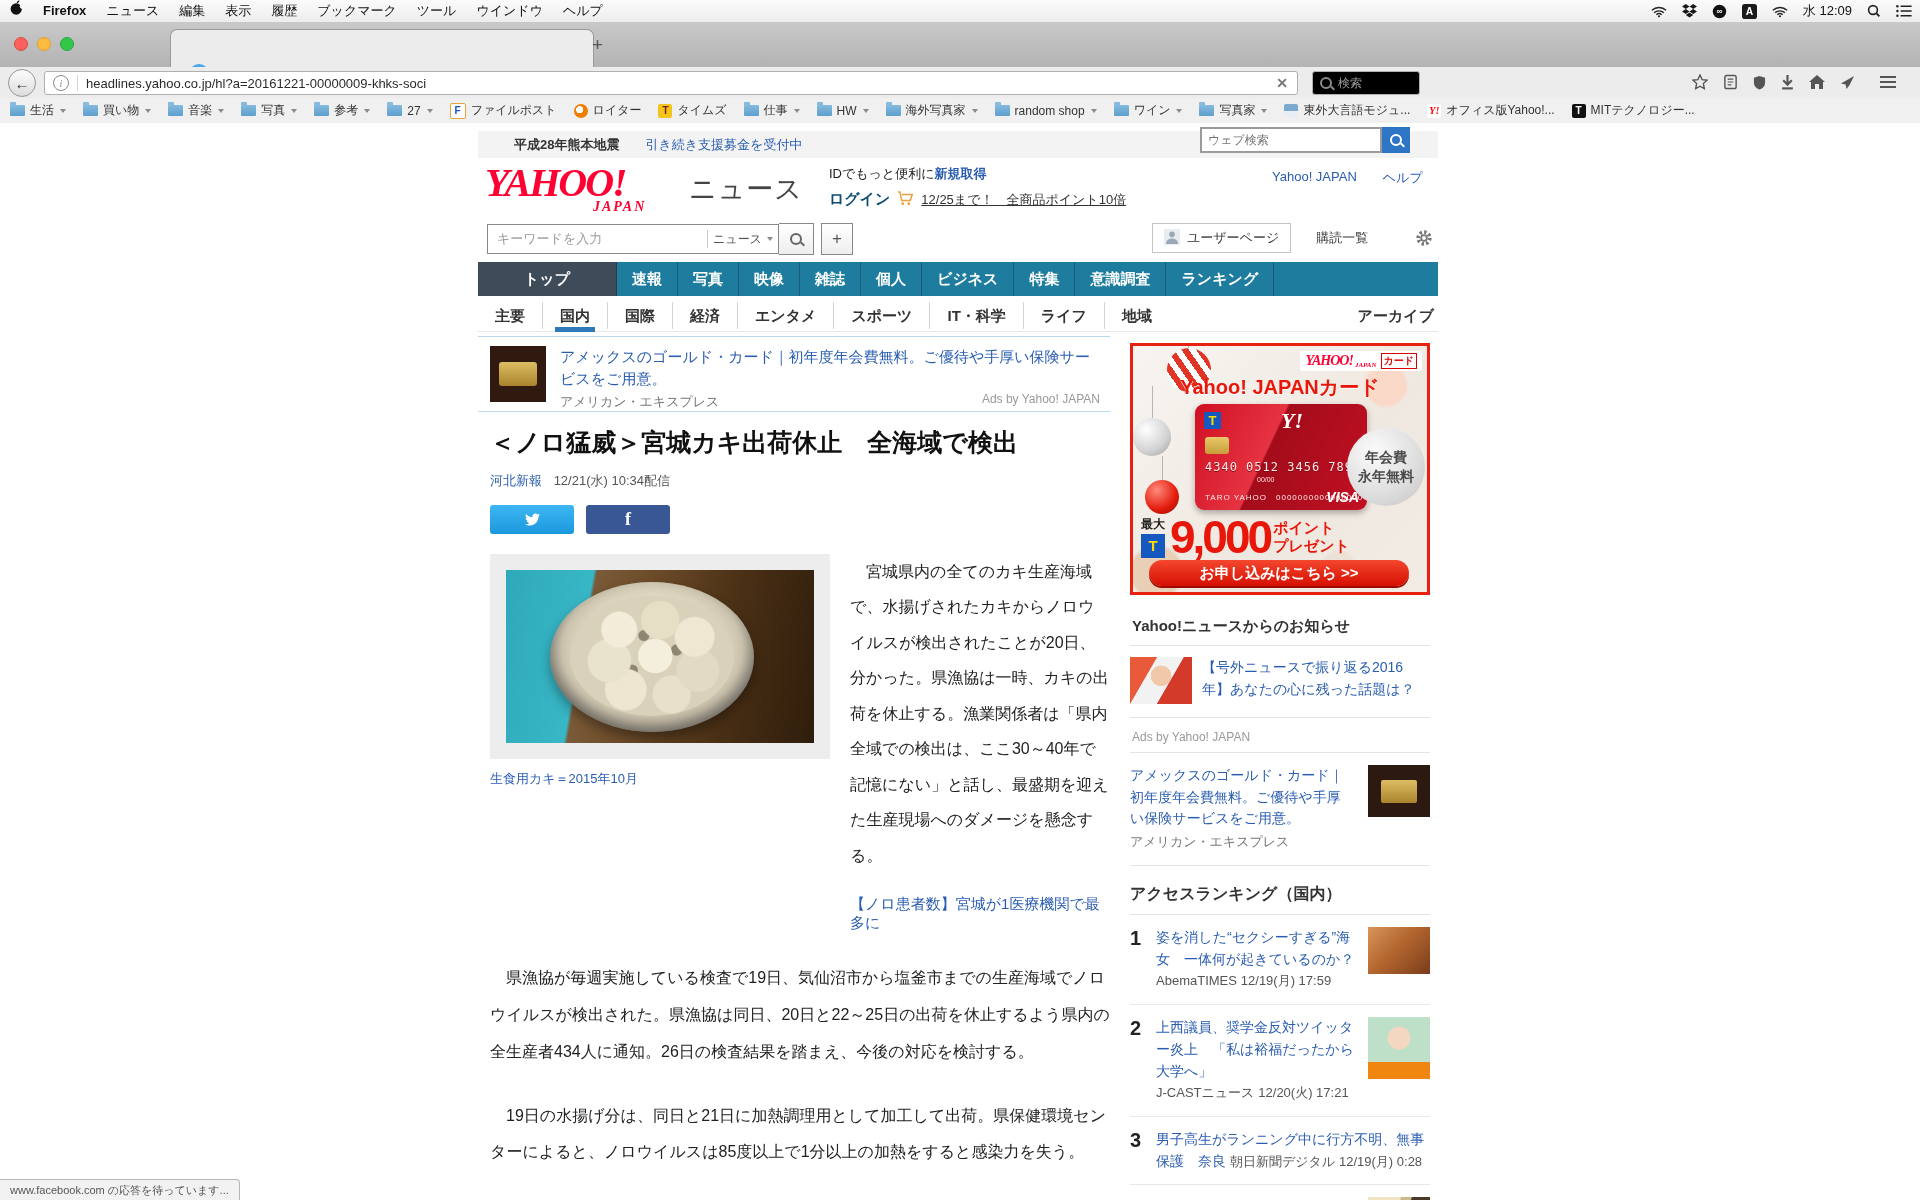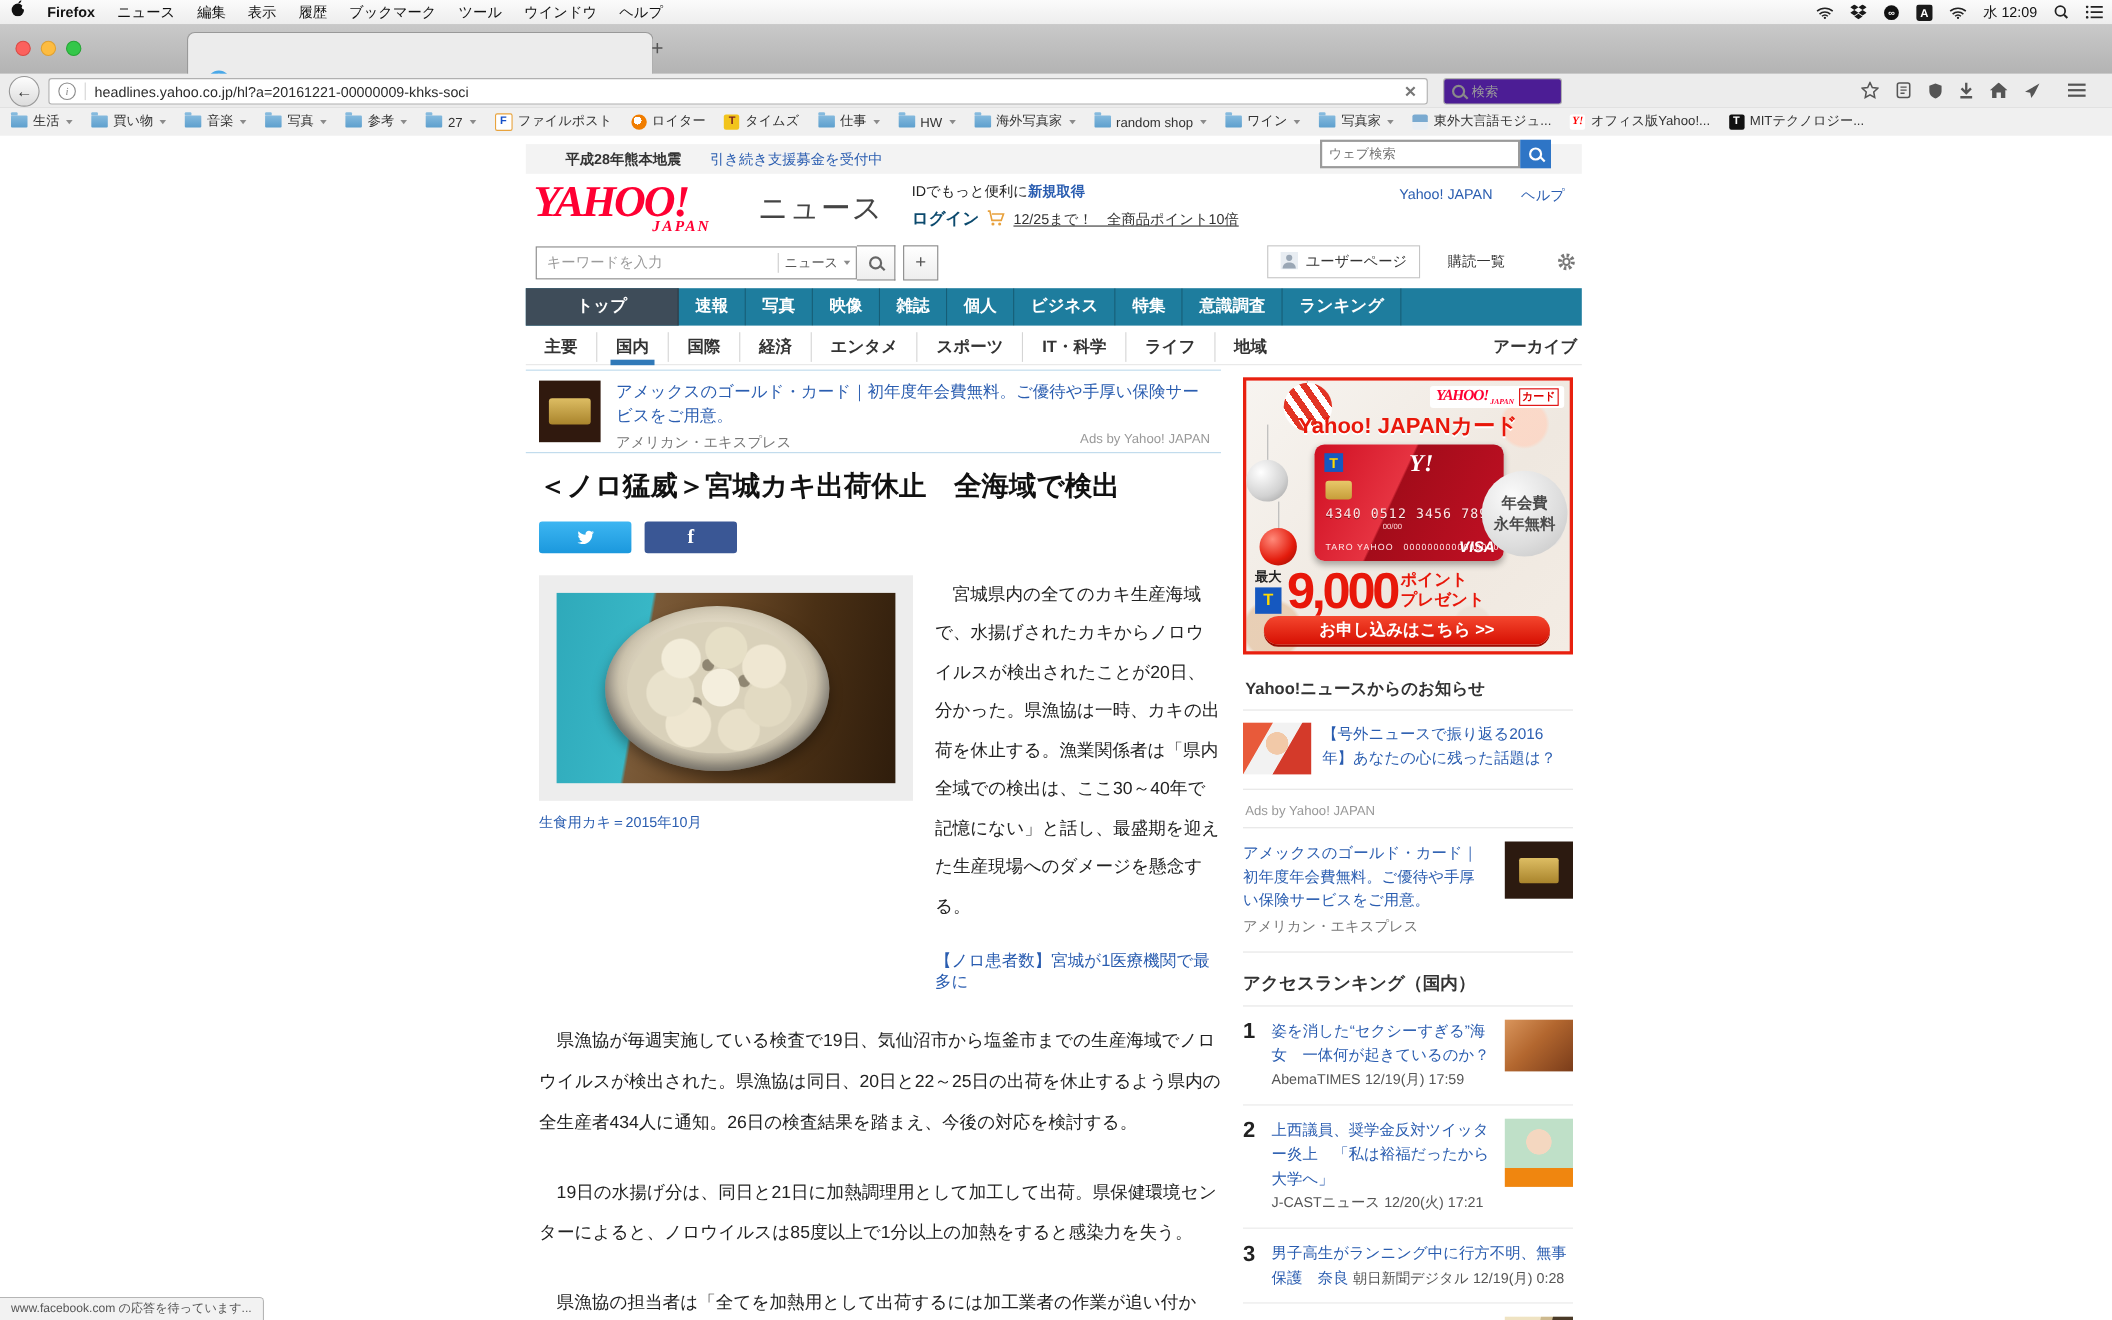--- a/index.html
+++ b/index.html
@@ -35,21 +35,21 @@
   .backbtn{position:absolute;left:8px;top:2px;width:26px;height:26px;border-radius:50%;border:1px solid #979797;
            background:linear-gradient(#fdfdfd,#dcdcdc);display:flex;align-items:center;justify-content:center;
            font-size:15px;color:#333;font-weight:bold;}
   .urlbar{position:absolute;left:44px;top:4px;width:1252px;height:22px;background:#fff;border:1px solid #b0b0b0;
           border-radius:3px;display:flex;align-items:center;}
   .infoic{width:14px;height:14px;border:1px solid #8a8a8a;border-radius:50%;color:#8a8a8a;font-size:10px;
           font-family:"Liberation Serif",serif;font-style:italic;display:flex;align-items:center;justify-content:center;margin:0 8px;}
   .urlsep{width:1px;height:16px;background:#d5d5d5;margin-right:8px;}
   .urltext{font-size:13px;color:#2b2b2b;flex:1;white-space:nowrap;overflow:hidden;}
   .urlclear{color:#777;font-size:14px;font-weight:bold;padding:0 9px;}
-  .searchbar{position:absolute;left:1312px;top:4px;width:106px;height:22px;background:#4c1d95;border:1px solid #b0b0b0;
+  .searchbar{position:absolute;left:1312px;top:4px;width:106px;height:22px;background:#000000;border:1px solid #b0b0b0;
              border-radius:3px;display:flex;align-items:center;color:#9b9b9b;font-size:12px;}
   .mag{width:8px;height:8px;border:2px solid #8a8a8a;border-radius:50%;position:relative;margin:0 6px 0 7px;flex:none;}
   .mag::after{content:"";position:absolute;left:8px;top:8px;width:5px;height:2px;background:#8a8a8a;transform:rotate(45deg);}
   .toolicons{position:absolute;left:1692px;top:7px;display:flex;gap:15px;align-items:center;}
   .toolicons svg{display:block;}
   .hamb{position:absolute;left:1880px;top:9px;width:16px;}
   .hamb div{height:2px;background:#555;margin-bottom:3px;}
 
   
   .bmbar{position:absolute;left:0;top:98px;width:1920px;height:25px;background:#f0f0f0;border-bottom:1px solid #cfcfcf;
@@ -573,20 +573,24 @@
         <div class="adtxt">
           <div class="adtitle lnk">アメックスのゴールド・カード｜初年度年会費無料。ご優待や手厚い保険サービスをご用意。</div>
           <div class="adadv">アメリカン・エキスプレス</div>
         </div>
       </div>
       <div class="adsby">Ads by Yahoo! JAPAN</div>
     </div>
 
     <div class="article">
       <div class="h1">＜ノロ猛威＞宮城カキ出荷休止　全海域で検出</div>
+      <div class="byline">
+        <span class="lnk">河北新報</span>
+        <span class="dt">12/21(水) 10:34配信</span>
+      </div>
       <div class="share">
         <div class="btn-tw">
             <svg width="17" height="15" viewBox="0 0 24 24">
               <path fill="#fff" d="M23.954 4.569c-.885.389-1.83.654-2.825.775 1.014-.611 1.794-1.574 2.163-2.723-.951.555-2.005.959-3.127 1.184-.896-.959-2.173-1.559-3.591-1.559-2.717 0-4.92 2.203-4.92 4.917 0 .39.045.765.127 1.124C7.691 8.094 4.066 6.13 1.64 3.161c-.427.722-.666 1.561-.666 2.475 0 1.71.87 3.213 2.188 4.096-.807-.026-1.566-.248-2.228-.616v.061c0 2.385 1.693 4.374 3.946 4.827-.413.111-.849.171-1.296.171-.314 0-.615-.03-.916-.086.631 1.953 2.445 3.377 4.604 3.417-1.68 1.319-3.809 2.105-6.102 2.105-.39 0-.779-.023-1.17-.067 2.189 1.394 4.768 2.209 7.557 2.209 9.054 0 13.999-7.496 13.999-13.986 0-.209 0-.42-.015-.63.961-.689 1.8-1.56 2.46-2.548z"></path>
             </svg>
           </div>
         <div class="btn-fb">
             <span>f</span>
           </div>
       </div>

